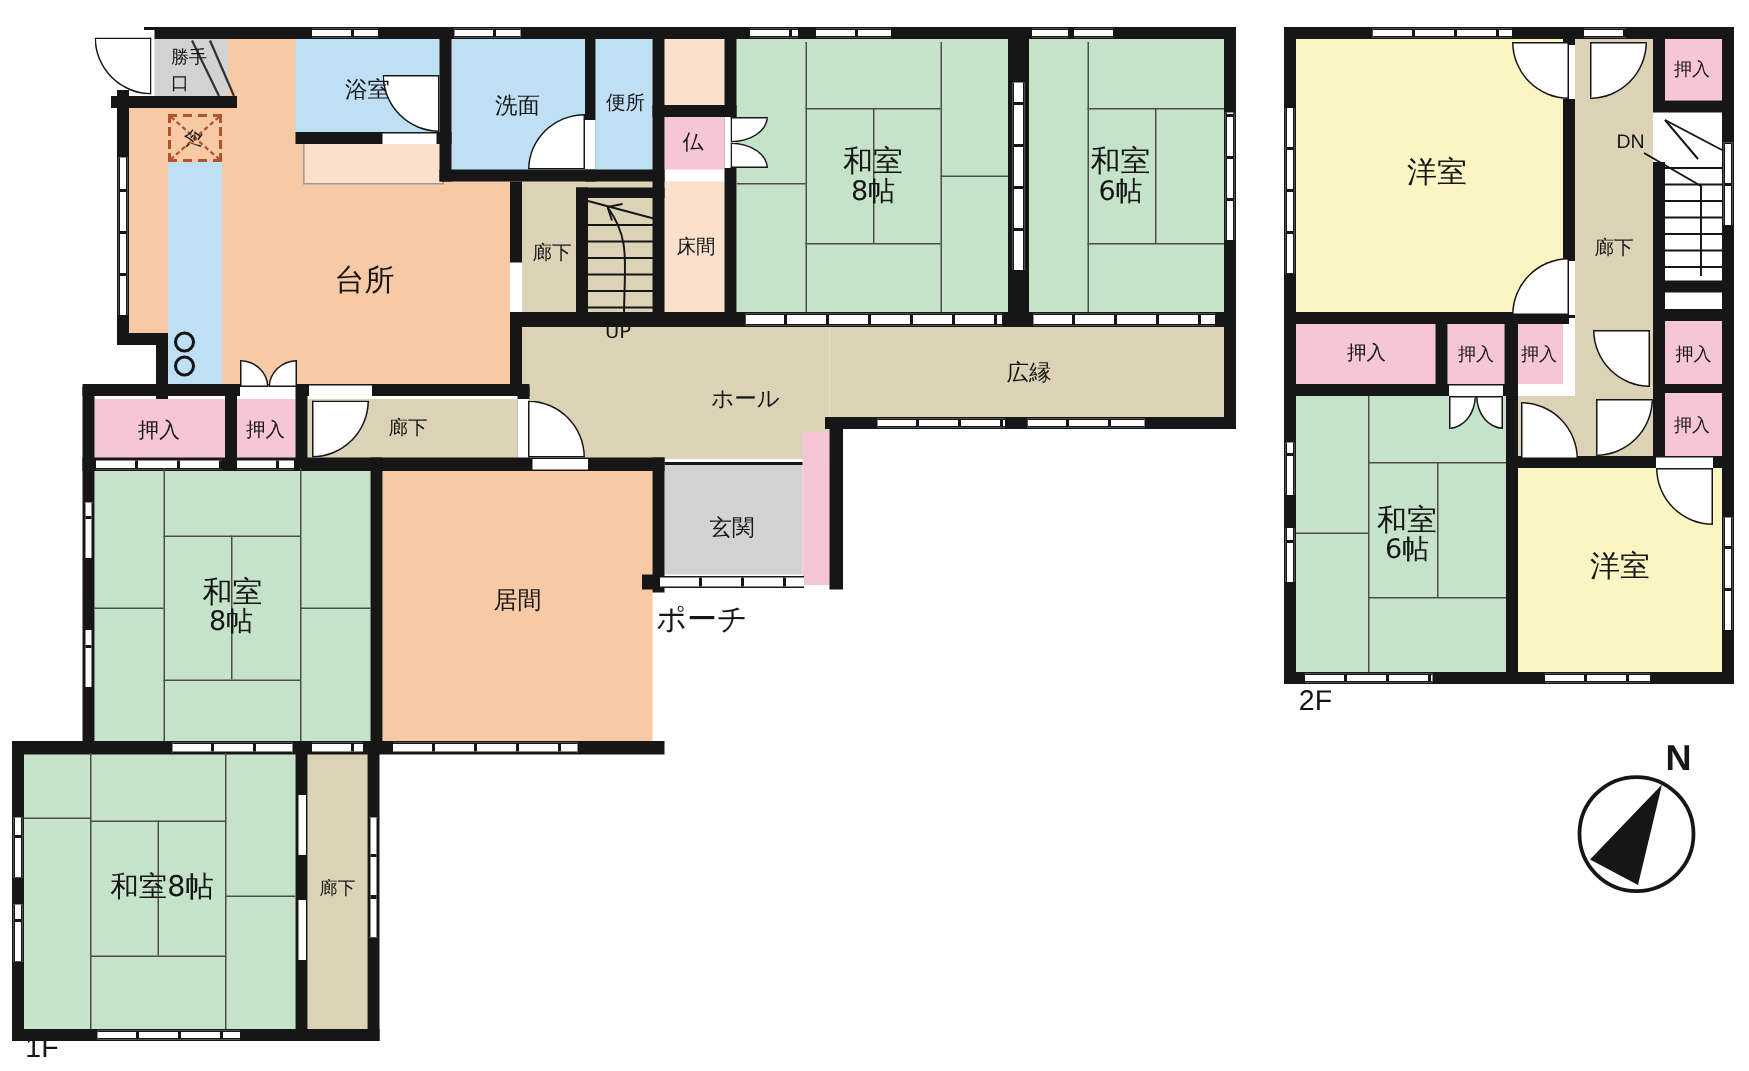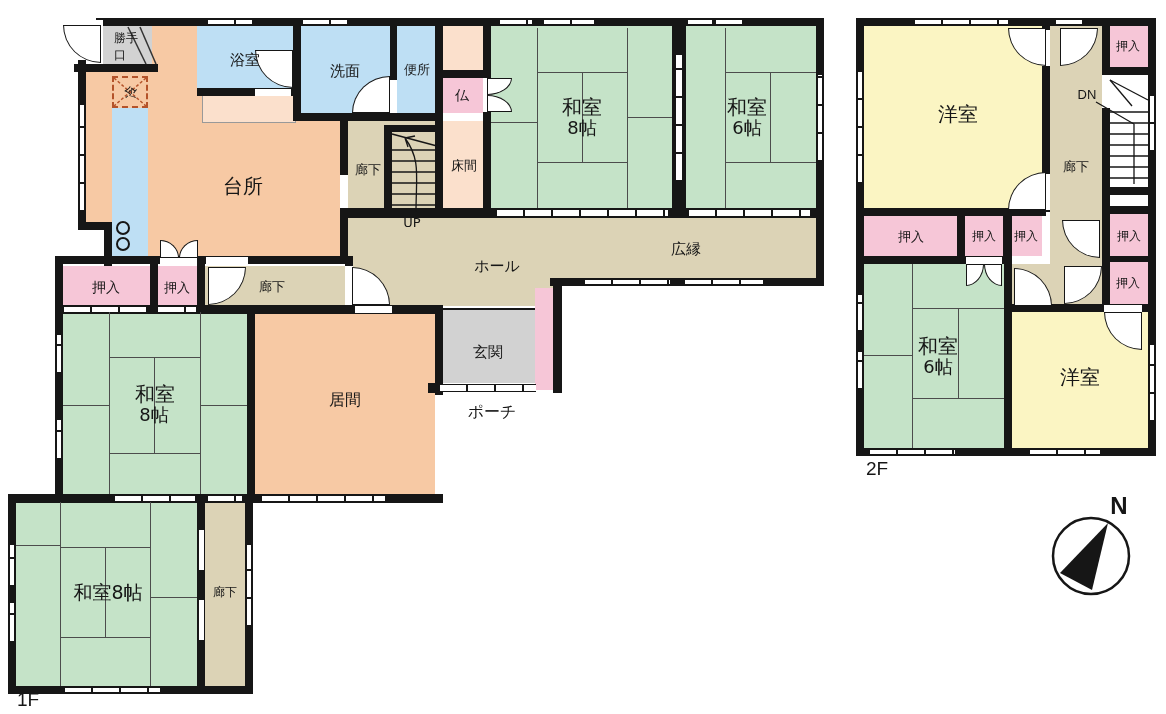--- a/index.html
+++ b/index.html
@@ -290,21 +290,21 @@
   <div class="lbl" style="left:747px;top:128px;font-size:18px">6帖</div>
   <div class="lbl" style="left:497px;top:266px">ホール</div>
   <div class="lbl" style="left:686px;top:249px">広縁</div>
   <div class="lbl" style="left:106px;top:287px;font-size:14px">押入</div>
   <div class="lbl" style="left:177px;top:287px;font-size:13px">押入</div>
   <div class="lbl" style="left:272px;top:286px;font-size:13px">廊下</div>
   <div class="lbl" style="left:155px;top:394px;font-size:20px">和室</div>
   <div class="lbl" style="left:154px;top:415px;font-size:18px">8帖</div>
   <div class="lbl" style="left:345px;top:400px;font-size:16px">居間</div>
   <div class="lbl" style="left:488px;top:352px">玄関</div>
-  <div class="lbl" style="left:492px;top:412px;font-size:16px">ポーチ</div>
+  <div class="lbl" style="left:468px;top:412px;font-size:20px">ポーチ</div>
   <div class="lbl" style="left:108px;top:592px;font-size:19px">和室8帖</div>
   <div class="lbl" style="left:225px;top:592px;font-size:12px">廊下</div>
   <div class="lbl" style="left:28px;top:699px;font-size:19px;font-family:'Liberation Sans',sans-serif">1F</div>
 
   <div class="lbl" style="left:958px;top:114px;font-size:20px">洋室</div>
   <div class="lbl" style="left:1087px;top:94px;font-size:13px;font-family:'Liberation Sans',sans-serif">DN</div>
   <div class="lbl" style="left:1076px;top:166px;font-size:13px">廊下</div>
   <div class="lbl" style="left:1128px;top:46px;font-size:12px">押入</div>
   <div class="lbl" style="left:911px;top:236px;font-size:13px">押入</div>
   <div class="lbl" style="left:984px;top:236px;font-size:12px">押入</div>

